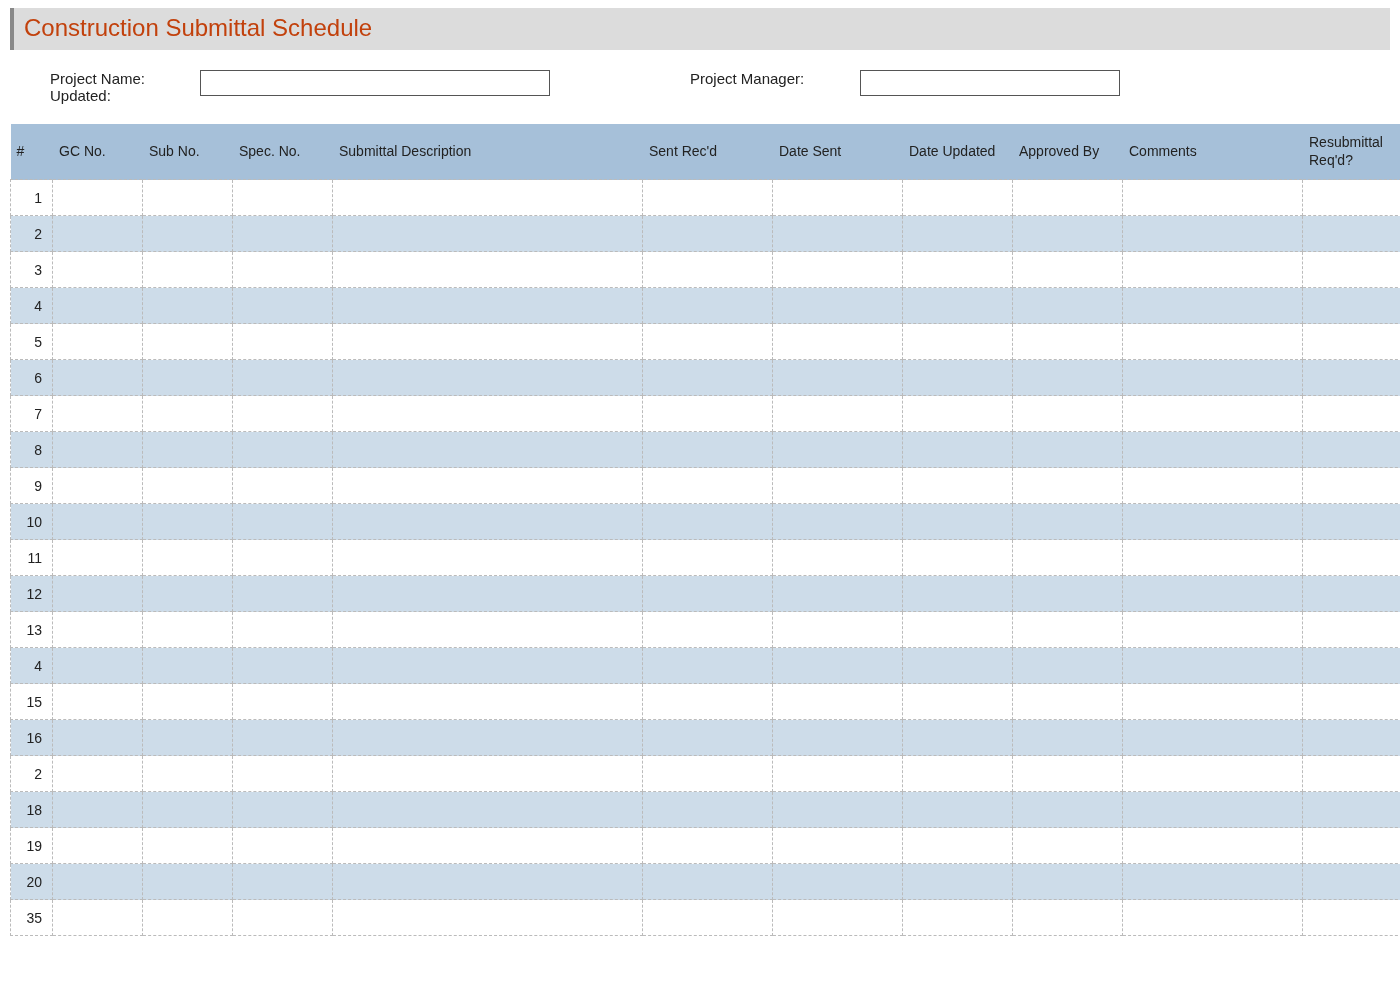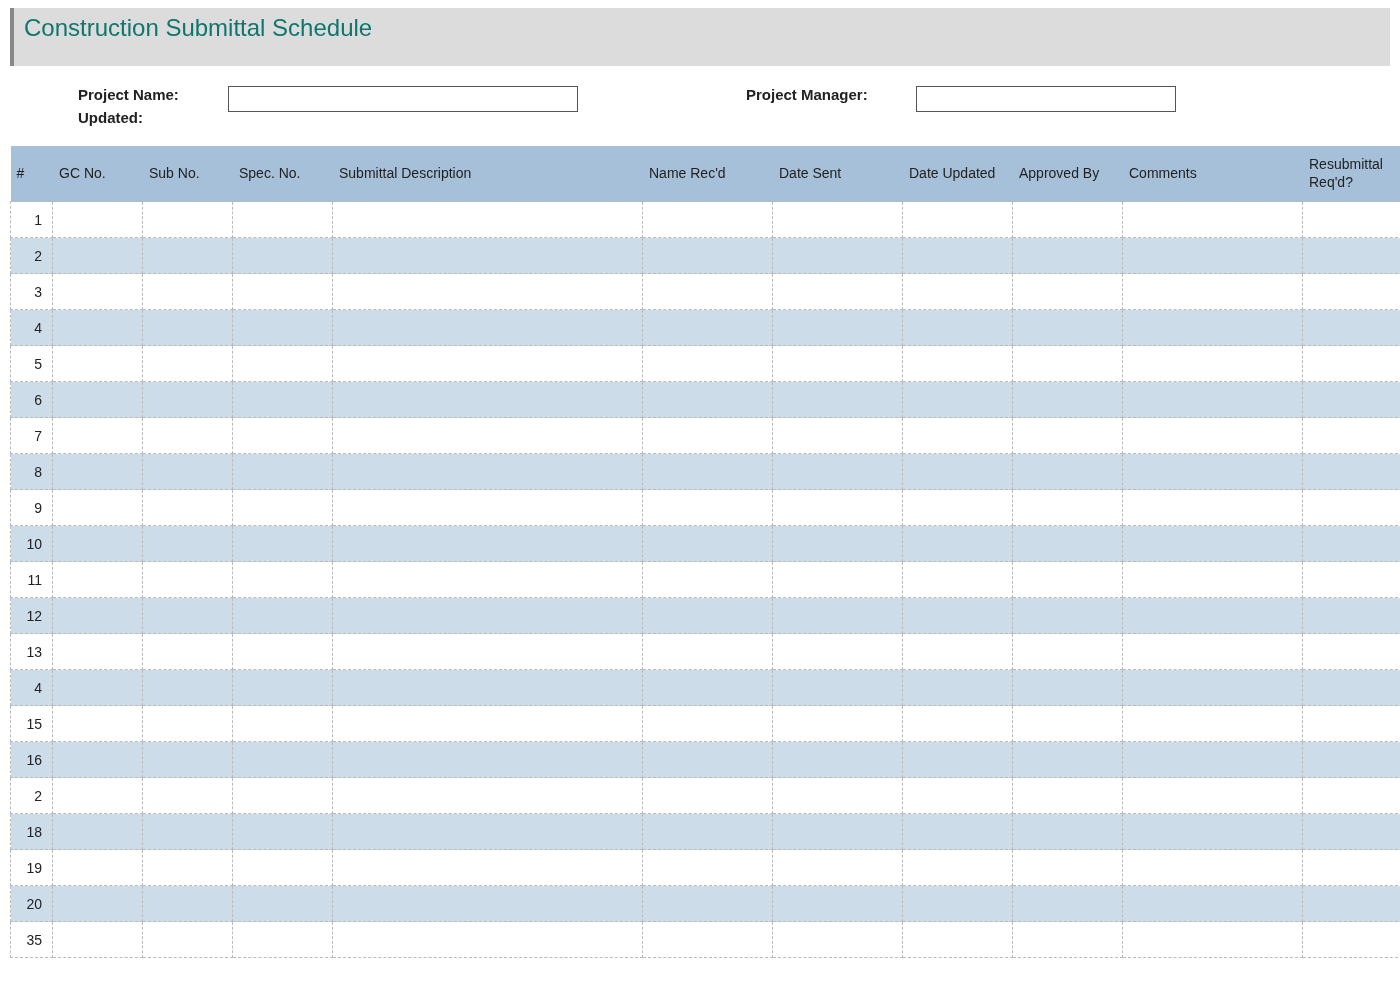--- a/index.html
+++ b/index.html
@@ -10,45 +10,43 @@
     font-family: "Century Gothic", "Futura", "Trebuchet MS", sans-serif;
     color: #222;
     background: #fff;
   }
   .container {
     padding: 8px 10px;
   }
   .title-bar {
     background: #dcdcdc;
     border-left: 4px solid #888;
-    padding: 6px 10px 24px 10px;
+    padding: 6px 10px 8px 10px;
     font-size: 24px;
     font-weight: 400;
-    color: #0f766e;
+    color: #c2410c;
     margin-bottom: 20px;
   }
   .meta-area {
     display: flex;
     align-items: flex-start;
     gap: 60px;
     padding: 0 40px 20px 40px;
     font-size: 15px;
   }
   .meta-block {
     display: flex;
     align-items: flex-start;
     gap: 20px;
   }
   .meta-labels {
     display: flex;
     flex-direction: column;
-    gap: 6px;
-    font-weight: bold;
+    font-weight: normal;
     min-width: 130px;
-    margin-left: 28px;
   }
   .meta-input {
     border: 1px solid #555;
     height: 26px;
     width: 350px;
     background: #fff;
   }
   .meta-input.small { width: 260px; }
   table {
     width: 100%;
@@ -132,21 +130,21 @@
         <col class="c-comm">
         <col class="c-resub">
     </colgroup>
     <thead>
       <tr>
         <th>#</th>
         <th>GC No.</th>
         <th>Sub No.</th>
         <th>Spec. No.</th>
         <th>Submittal Description</th>
-        <th>Name Rec'd</th>
+        <th>Sent Rec'd</th>
         <th>Date Sent</th>
         <th>Date Updated</th>
         <th>Approved By</th>
         <th>Comments</th>
         <th>Resubmittal Req'd?</th>
       </tr>
     </thead>
     <tbody id="table-body">
         <tr class="odd">
           <td class="rownum">1</td>

